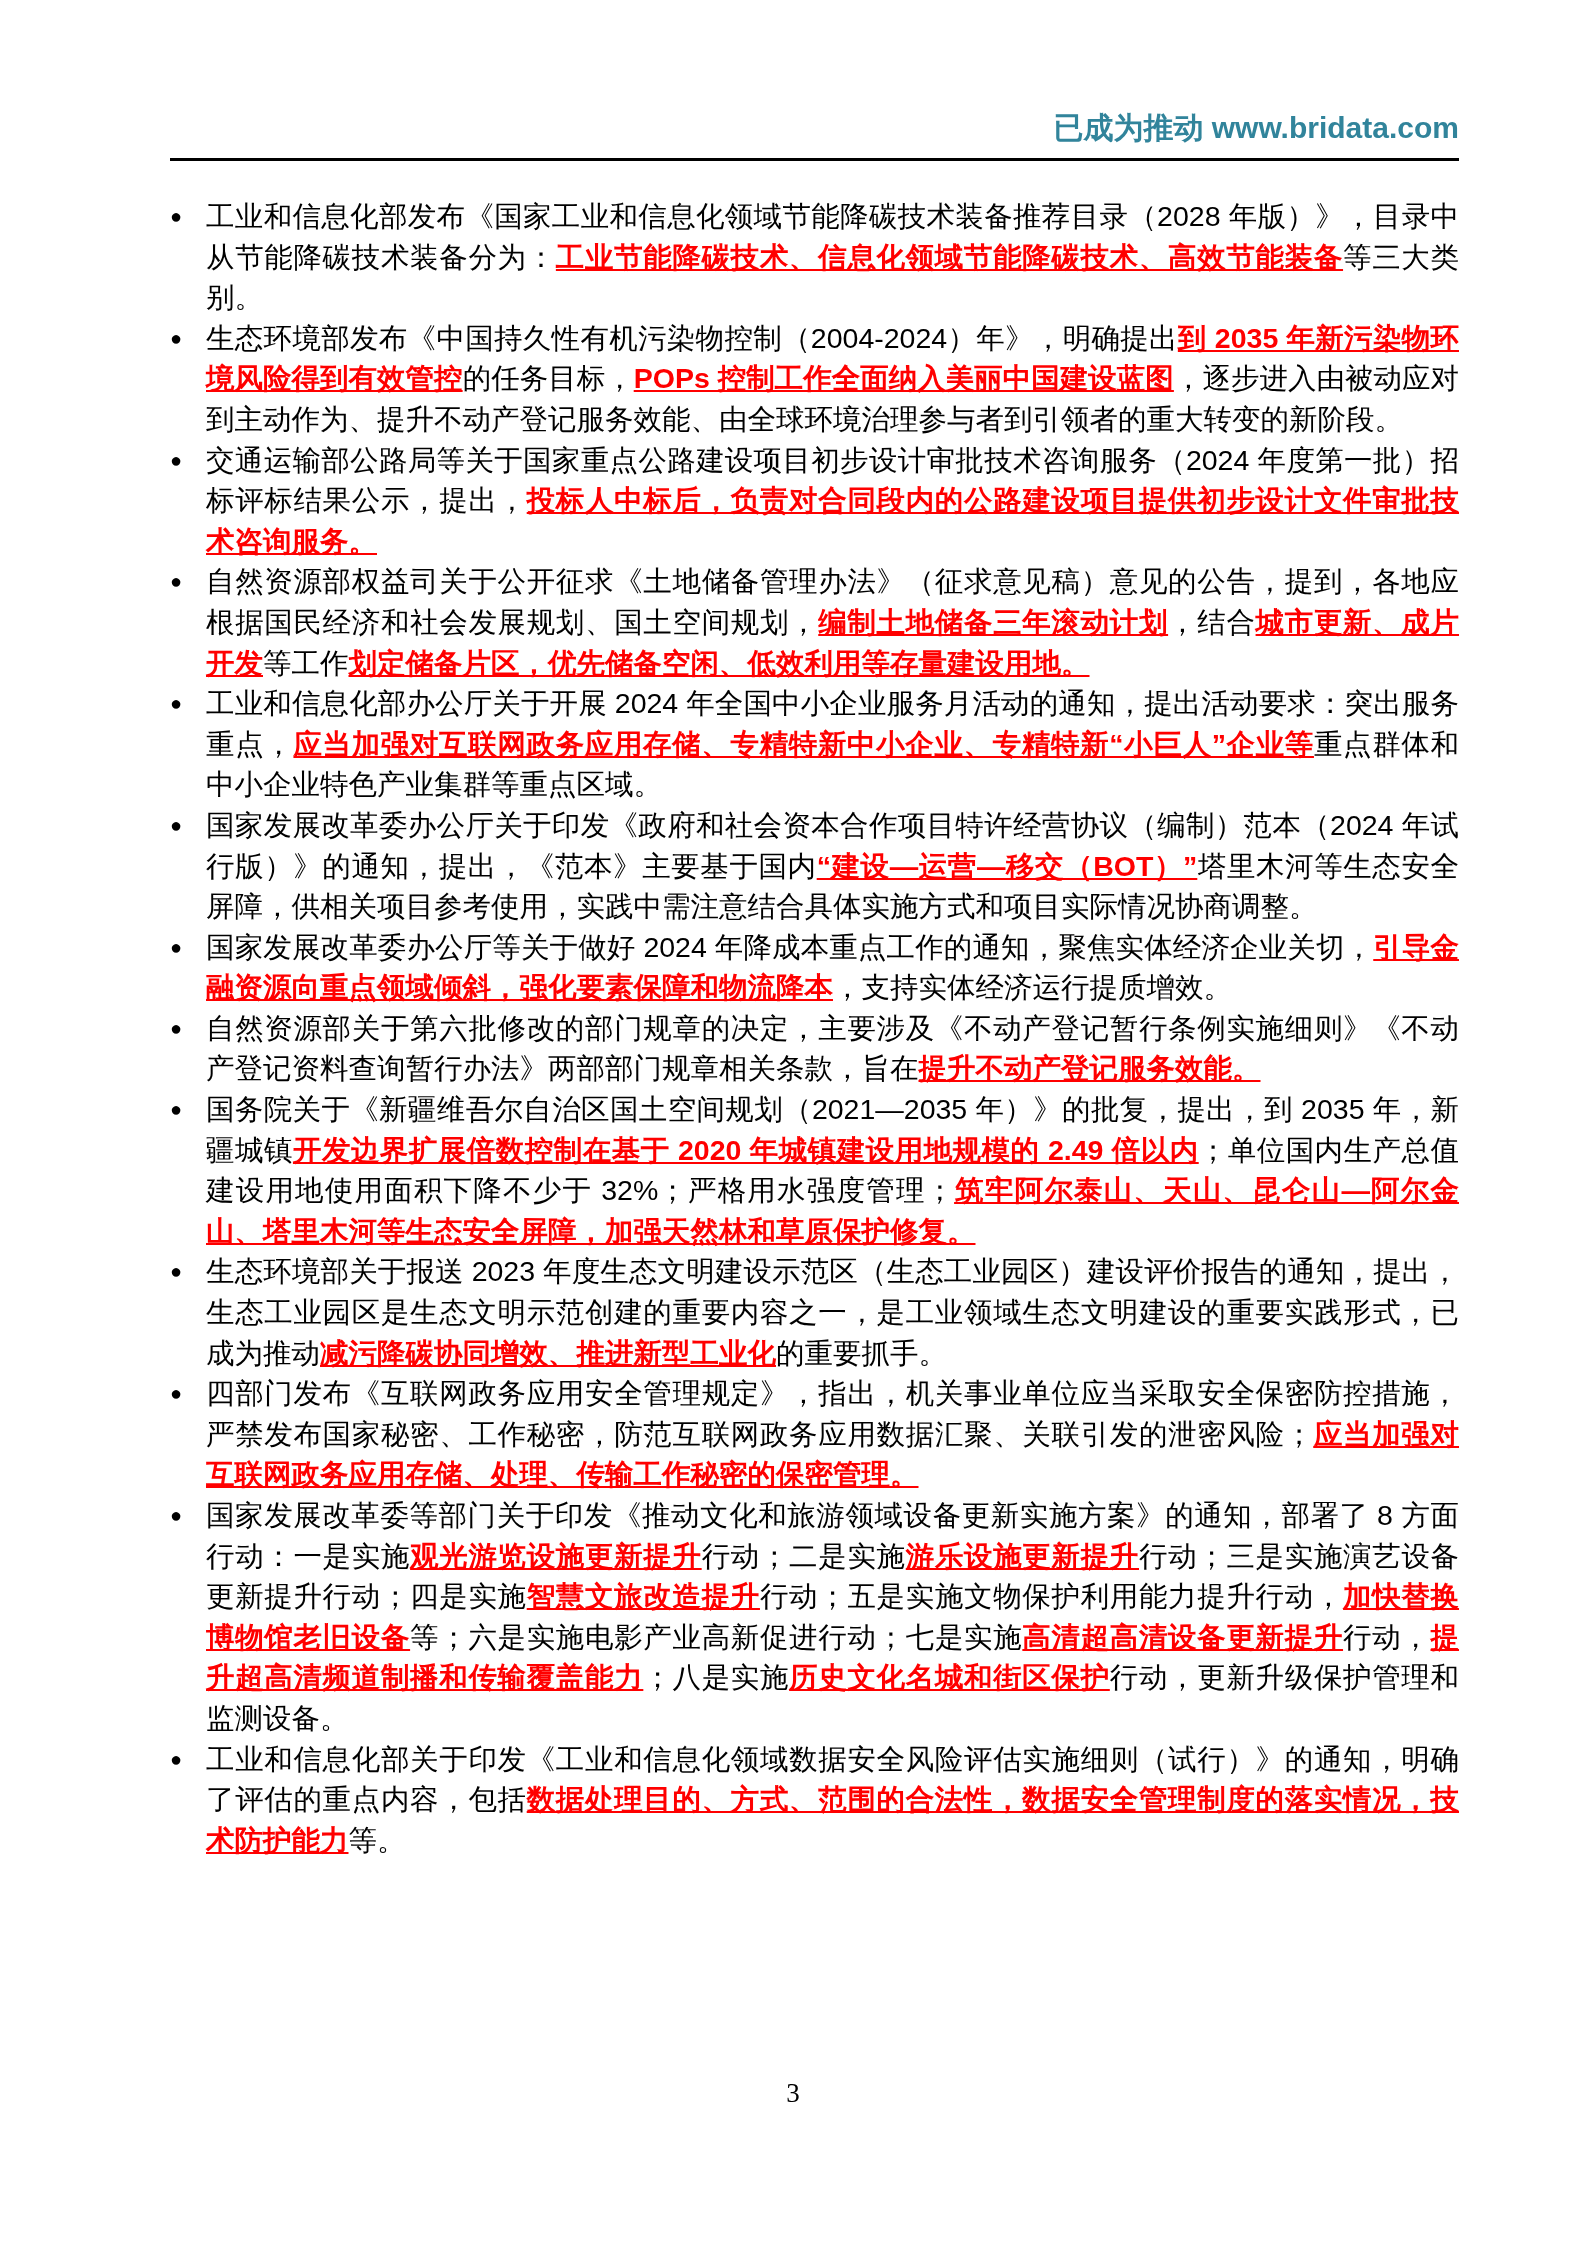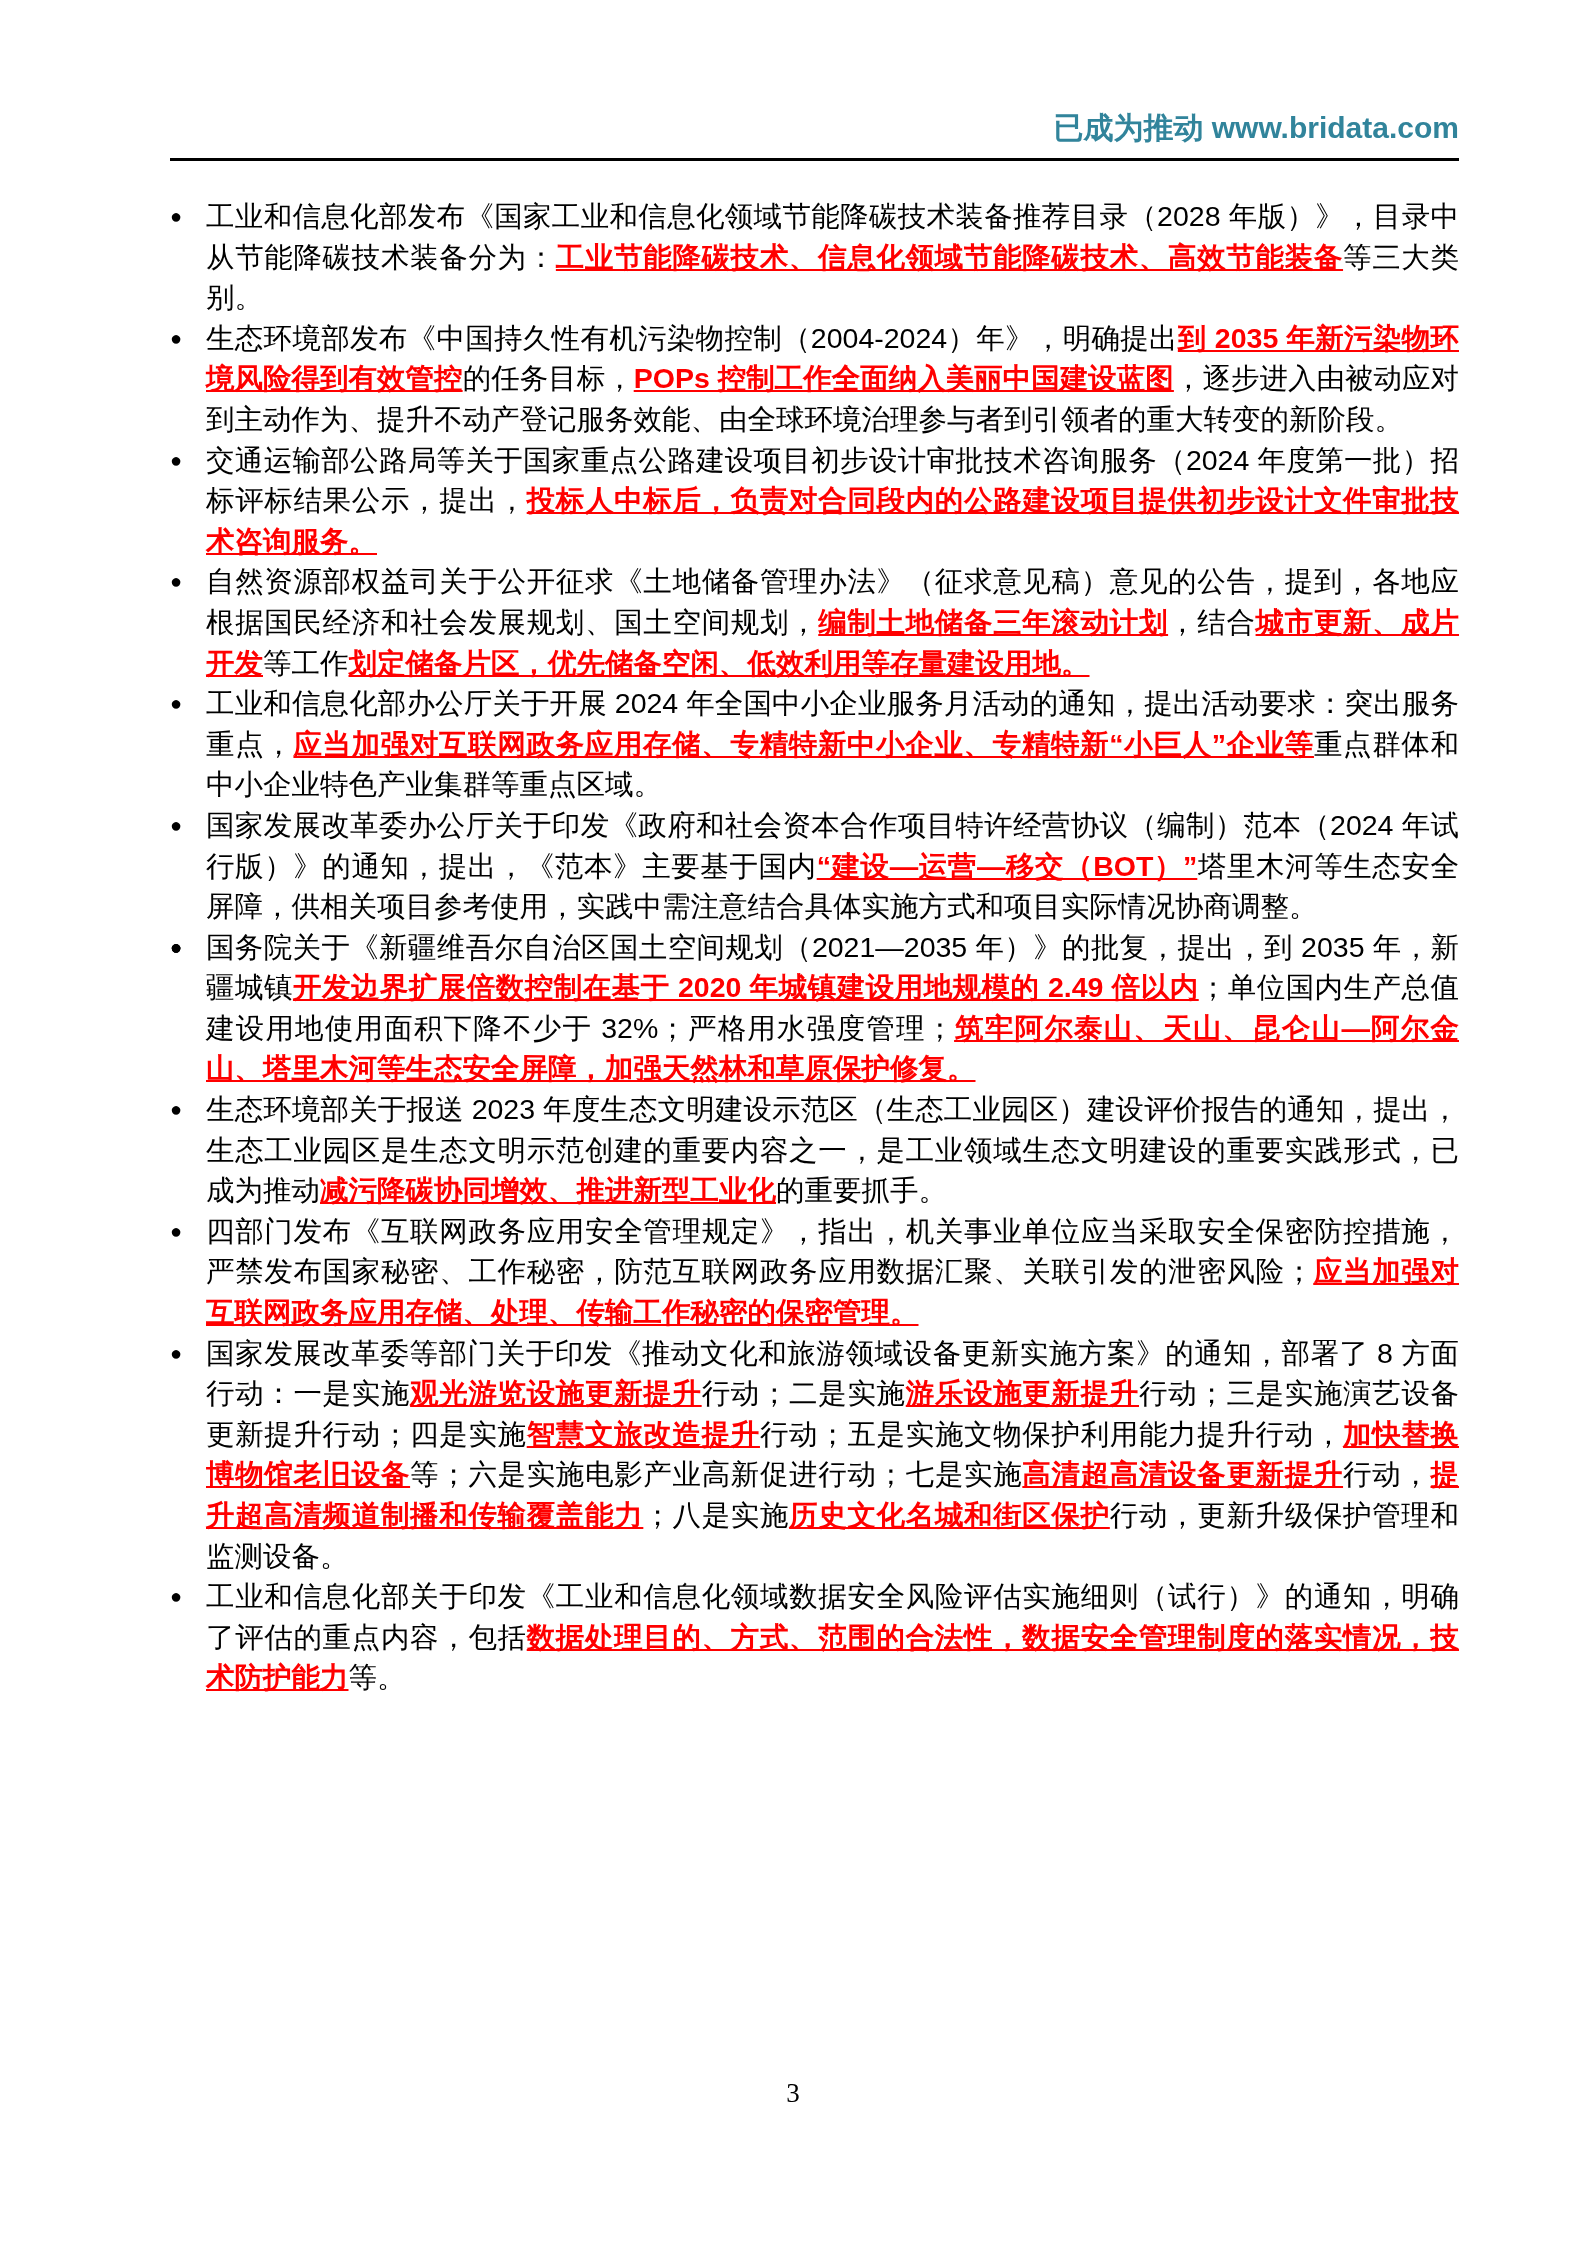--- a/index.html
+++ b/index.html
@@ -97,22 +97,22 @@
   </div>
 
   <div class="content">
     <ul class="bullet-list">
         <li class="bullet-item"><span class="marker">●</span><span class="bullet-text"><span class="seg">工业和信息化部发布《国家工业和信息化领域节能降碳技术装备推荐目录（2028 年版）》，目录中从节能降碳技术装备分为：</span><span class="seg red">工业节能降碳技术、信息化领域节能降碳技术、高效节能装备</span><span class="seg">等三大类别。</span></span></li>
         <li class="bullet-item"><span class="marker">●</span><span class="bullet-text"><span class="seg">生态环境部发布《中国持久性有机污染物控制（2004-2024）年》，明确提出</span><span class="seg red">到 2035 年新污染物环境风险得到有效管控</span><span class="seg">的任务目标，</span><span class="seg red">POPs 控制工作全面纳入美丽中国建设蓝图</span><span class="seg">，逐步进入由被动应对到主动作为、提升不动产登记服务效能、由全球环境治理参与者到引领者的重大转变的新阶段。</span></span></li>
         <li class="bullet-item"><span class="marker">●</span><span class="bullet-text"><span class="seg">交通运输部公路局等关于国家重点公路建设项目初步设计审批技术咨询服务（2024 年度第一批）招标评标结果公示，提出，</span><span class="seg red">投标人中标后，负责对合同段内的公路建设项目提供初步设计文件审批技术咨询服务。</span></span></li>
         <li class="bullet-item"><span class="marker">●</span><span class="bullet-text"><span class="seg">自然资源部权益司关于公开征求《土地储备管理办法》（征求意见稿）意见的公告，提到，各地应根据国民经济和社会发展规划、国土空间规划，</span><span class="seg red">编制土地储备三年滚动计划</span><span class="seg">，结合</span><span class="seg red">城市更新、成片开发</span><span class="seg">等工作</span><span class="seg red">划定储备片区，优先储备空闲、低效利用等存量建设用地。</span></span></li>
         <li class="bullet-item"><span class="marker">●</span><span class="bullet-text"><span class="seg">工业和信息化部办公厅关于开展 2024 年全国中小企业服务月活动的通知，提出活动要求：突出服务重点，</span><span class="seg red">应当加强对互联网政务应用存储、专精特新中小企业、专精特新“小巨人”企业等</span><span class="seg">重点群体和中小企业特色产业集群等重点区域。</span></span></li>
         <li class="bullet-item"><span class="marker">●</span><span class="bullet-text"><span class="seg">国家发展改革委办公厅关于印发《政府和社会资本合作项目特许经营协议（编制）范本（2024 年试行版）》的通知，提出，《范本》主要基于国内</span><span class="seg red">“建设—运营—移交（BOT）”</span><span class="seg">塔里木河等生态安全屏障，供相关项目参考使用，实践中需注意结合具体实施方式和项目实际情况协商调整。</span></span></li>
-        <li class="bullet-item"><span class="marker">●</span></li>
-        <li class="bullet-item"><span class="marker">●</span></li>
+        <li class="bullet-item"><span class="marker">●</span><span class="bullet-text"><span class="seg">国家发展改革委办公厅等关于做好 2024 年降成本重点工作的通知，聚焦实体经济企业关切，</span><span class="seg red">引导金融资源向重点领域倾斜，强化要素保障和物流降本</span><span class="seg">，支持实体经济运行提质增效。</span></span></li>
+        <li class="bullet-item"><span class="marker">●</span><span class="bullet-text"><span class="seg">自然资源部关于第六批修改的部门规章的决定，主要涉及《不动产登记暂行条例实施细则》《不动产登记资料查询暂行办法》两部部门规章相关条款，旨在</span><span class="seg red">提升不动产登记服务效能。</span></span></li>
         <li class="bullet-item"><span class="marker">●</span><span class="bullet-text"><span class="seg">国务院关于《新疆维吾尔自治区国土空间规划（2021—2035 年）》的批复，提出，到 2035 年，新疆城镇</span><span class="seg red">开发边界扩展倍数控制在基于 2020 年城镇建设用地规模的 2.49 倍以内</span><span class="seg">；单位国内生产总值建设用地使用面积下降不少于 32%；严格用水强度管理；</span><span class="seg red">筑牢阿尔泰山、天山、昆仑山—阿尔金山、塔里木河等生态安全屏障，加强天然林和草原保护修复。</span></span></li>
         <li class="bullet-item"><span class="marker">●</span><span class="bullet-text"><span class="seg">生态环境部关于报送 2023 年度生态文明建设示范区（生态工业园区）建设评价报告的通知，提出，生态工业园区是生态文明示范创建的重要内容之一，是工业领域生态文明建设的重要实践形式，已成为推动</span><span class="seg red">减污降碳协同增效、推进新型工业化</span><span class="seg">的重要抓手。</span></span></li>
         <li class="bullet-item"><span class="marker">●</span><span class="bullet-text"><span class="seg">四部门发布《互联网政务应用安全管理规定》，指出，机关事业单位应当采取安全保密防控措施，严禁发布国家秘密、工作秘密，防范互联网政务应用数据汇聚、关联引发的泄密风险；</span><span class="seg red">应当加强对互联网政务应用存储、处理、传输工作秘密的保密管理。</span></span></li>
         <li class="bullet-item"><span class="marker">●</span><span class="bullet-text"><span class="seg">国家发展改革委等部门关于印发《推动文化和旅游领域设备更新实施方案》的通知，部署了 8 方面行动：一是实施</span><span class="seg red">观光游览设施更新提升</span><span class="seg">行动；二是实施</span><span class="seg red">游乐设施更新提升</span><span class="seg">行动；三是实施演艺设备更新提升行动；四是实施</span><span class="seg red">智慧文旅改造提升</span><span class="seg">行动；五是实施文物保护利用能力提升行动，</span><span class="seg red">加快替换博物馆老旧设备</span><span class="seg">等；六是实施电影产业高新促进行动；七是实施</span><span class="seg red">高清超高清设备更新提升</span><span class="seg">行动，</span><span class="seg red">提升超高清频道制播和传输覆盖能力</span><span class="seg">；八是实施</span><span class="seg red">历史文化名城和街区保护</span><span class="seg">行动，更新升级保护管理和监测设备。</span></span></li>
         <li class="bullet-item"><span class="marker">●</span><span class="bullet-text"><span class="seg">工业和信息化部关于印发《工业和信息化领域数据安全风险评估实施细则（试行）》的通知，明确了评估的重点内容，包括</span><span class="seg red">数据处理目的、方式、范围的合法性，数据安全管理制度的落实情况，技术防护能力</span><span class="seg">等。</span></span></li>
       </ul>
   </div>
 
   <div class="page-footer">
     <span class="page-number">3</span>

